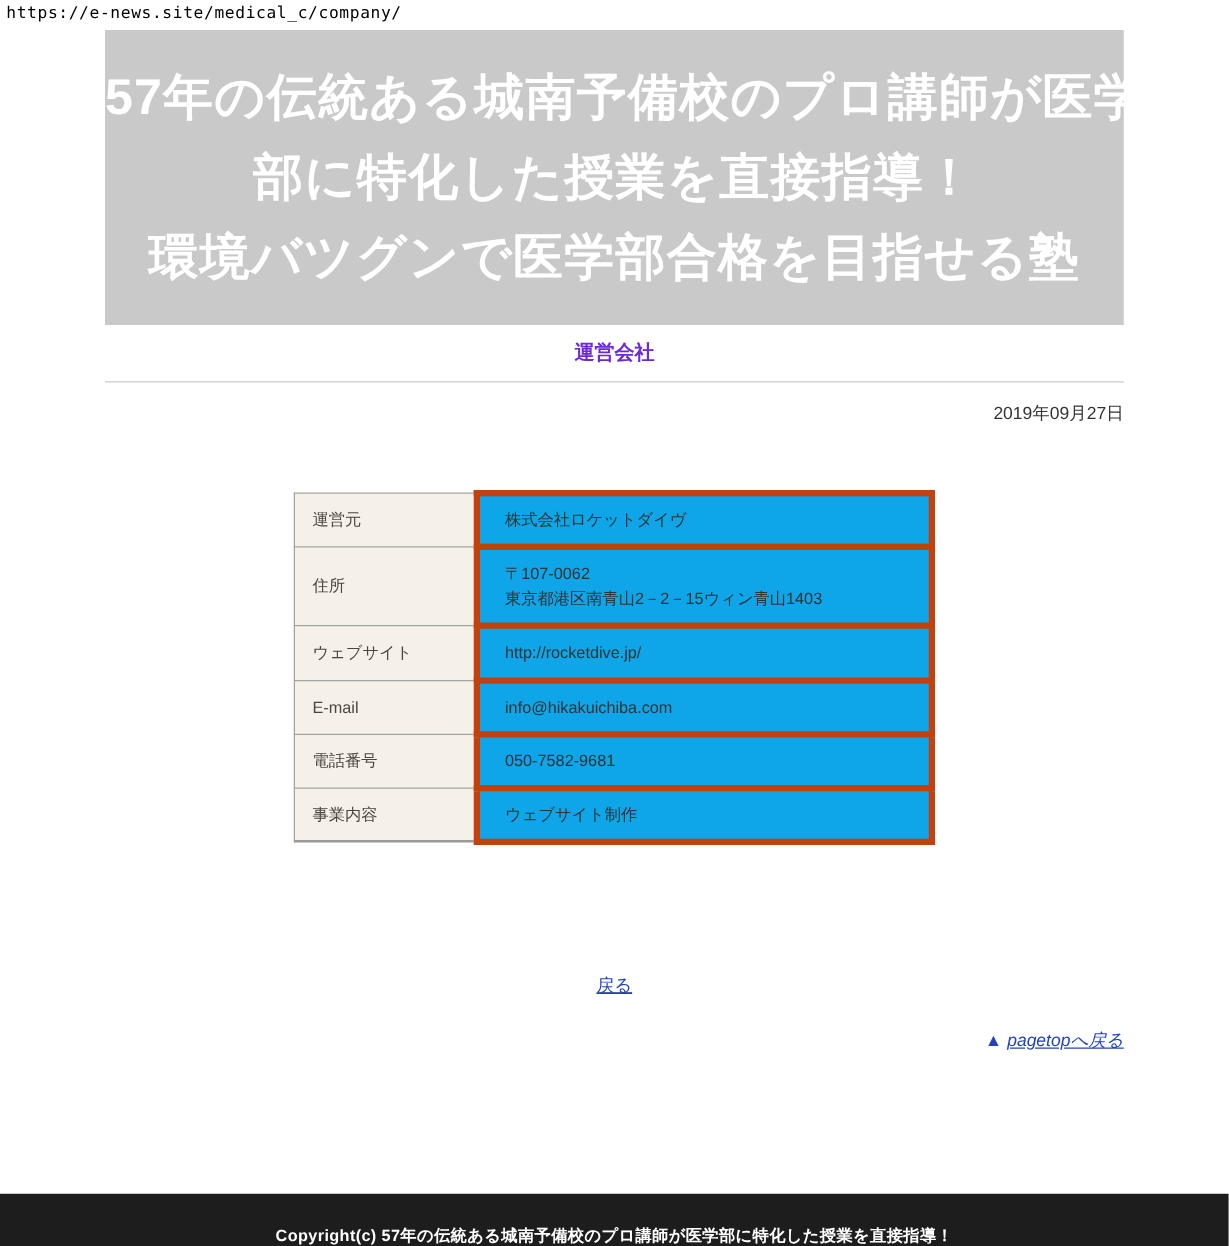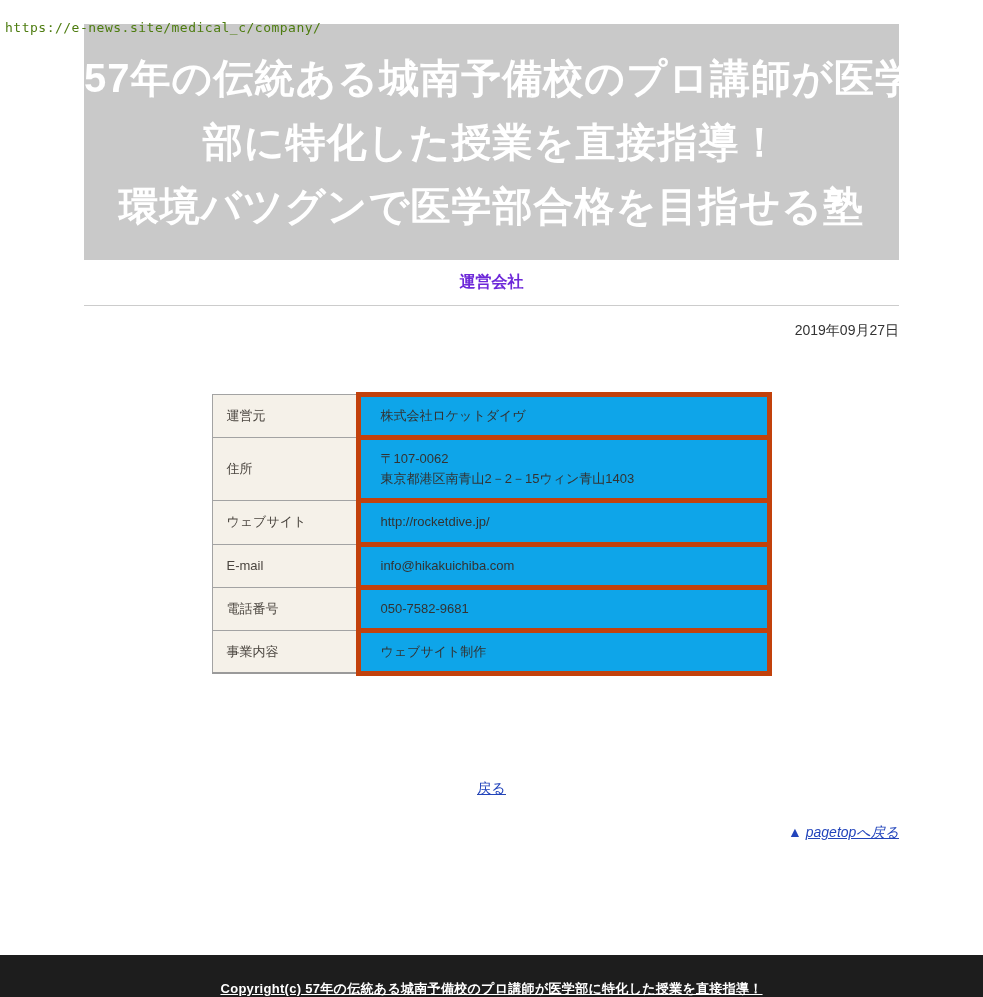--- a/index.html
+++ b/index.html
@@ -5,23 +5,23 @@
   * { box-sizing: border-box; margin: 0; padding: 0; }
   html, body {
     width: 983px; height: 997px;
     background: #ffffff;
     font-family: "Liberation Sans", "DejaVu Sans", sans-serif;
     position: relative;
     overflow: hidden;
   }
   .url-caption {
     position: absolute;
-    top: 20px; left: 5px;
+    top: 3px; left: 5px;
     font-size: 13px;
-    color: #4d7c0f;
+    color: #000000;
     font-family: "DejaVu Sans Mono", monospace;
     letter-spacing: 0.5px;
   }
   .container {
     width: 815px;
     margin: 0 auto;
     padding-top: 24px;
   }
   .hero-banner {
     background: #c9c9c9;
@@ -45,21 +45,21 @@
     padding-bottom: 12px;
     border-bottom: 1px solid #cccccc;
   }
   .post-date {
     margin-top: 16px;
     text-align: right;
     font-size: 14px;
     color: #333333;
   }
   table.company-table {
-    width: 560px;
+    width: 513px;
     margin: 52px auto 0 auto;
     border-collapse: collapse;
     font-size: 13px;
   }
   table.company-table th {
     width: 146px;
     background: #f5f1e9;
     color: #4a453f;
     font-weight: normal;
     text-align: left;
@@ -107,21 +107,20 @@
     height: 42px;
     background: #1d1d1d;
     text-align: center;
   }
   footer.site-footer .copyright {
     padding-top: 25px;
     color: #ffffff;
     font-size: 13px;
     font-weight: bold;
     letter-spacing: 0.3px;
-    text-decoration: underline;
   }
 </style>
 </head>
 <body>
 
 <div class="url-caption">https://e-news.site/medical_c/company/</div>
 
 <div class="container">
 
   <div class="hero-banner">

